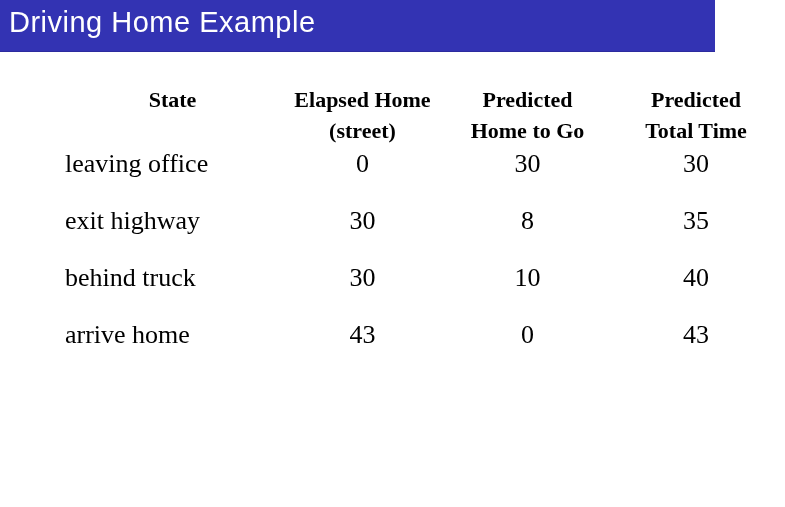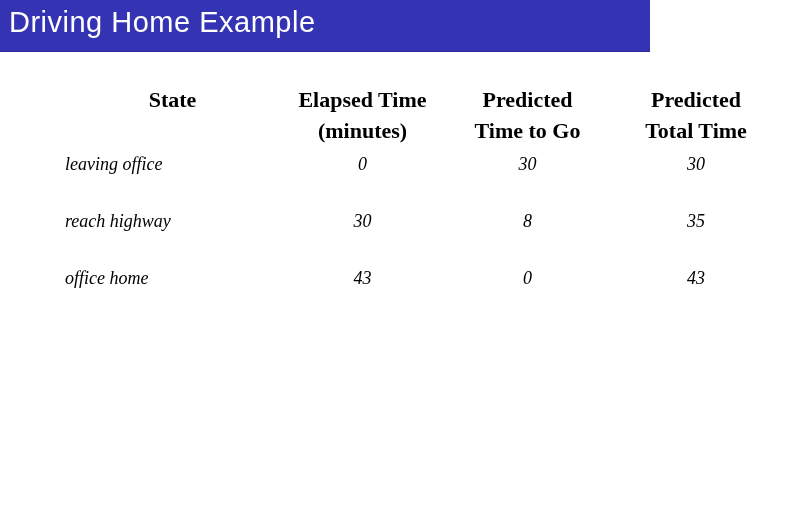--- a/index.html
+++ b/index.html
@@ -11,21 +11,21 @@
     position: relative;
     width: 785px;
     height: 507px;
     background: #ffffff;
     overflow: hidden;
   }
   .title-bar {
     position: absolute;
     top: 0;
     left: 0;
-    width: 650px;
+    width: 715px;
     height: 52px;
     background: #3333b3;
     border-bottom: 1px solid #2c2b9e;
     box-sizing: border-box;
   }
   .title-text {
     position: absolute;
     left: 9px;
     top: 6px;
     color: #ffffff;
@@ -53,26 +53,25 @@
     line-height: 31px;
     text-align: center;
     vertical-align: top;
     padding: 0;
   }
   .col-state  { width: 215px; }
   .col-elapsed{ width: 165px; }
   .col-ttg    { width: 165px; }
   .col-total  { width: 172px; }
   .slide-table td {
-    font-size: 18px;
+    font-size: 26px;
     line-height: 24px;
     text-align: center;
     vertical-align: top;
     padding: 33px 0 0 0;
-    font-style: italic;
   }
   .slide-table tr.first-row td {
     padding-top: 6px;
   }
   .slide-table td.state-cell {
     text-align: left;
   }
   .hdr-line { display: block; }
 </style>
 </head>
@@ -85,48 +84,54 @@
   </div>
 
   <table class="slide-table">
     <thead>
       <tr>
         <th class="col-state">
           <span class="hdr-line">State</span>
           <span class="hdr-line"></span>
         </th>
         <th class="col-elapsed">
-          <span class="hdr-line">Elapsed Time</span>
-          <span class="hdr-line">(minutes)</span>
+          <span class="hdr-line">Elapsed Home</span>
+          <span class="hdr-line">(street)</span>
         </th>
         <th class="col-ttg">
           <span class="hdr-line">Predicted</span>
-          <span class="hdr-line">Time to Go</span>
+          <span class="hdr-line">Home to Go</span>
         </th>
         <th class="col-total">
           <span class="hdr-line">Predicted</span>
           <span class="hdr-line">Total Time</span>
         </th>
       </tr>
     </thead>
     <tbody>
       <tr class="first-row">
         <td class="state-cell">leaving office</td>
         <td>0</td>
         <td>30</td>
         <td>30</td>
       </tr>
       <tr>
-        <td class="state-cell">reach highway</td>
+        <td class="state-cell">exit highway</td>
         <td>30</td>
         <td>8</td>
         <td>35</td>
       </tr>
       <tr>
-        <td class="state-cell">office home</td>
+        <td class="state-cell">behind truck</td>
+        <td>30</td>
+        <td>10</td>
+        <td>40</td>
+      </tr>
+      <tr>
+        <td class="state-cell">arrive home</td>
         <td>43</td>
         <td>0</td>
         <td>43</td>
       </tr>
     </tbody>
   </table>
 
 </div>
 
 </body></html>

